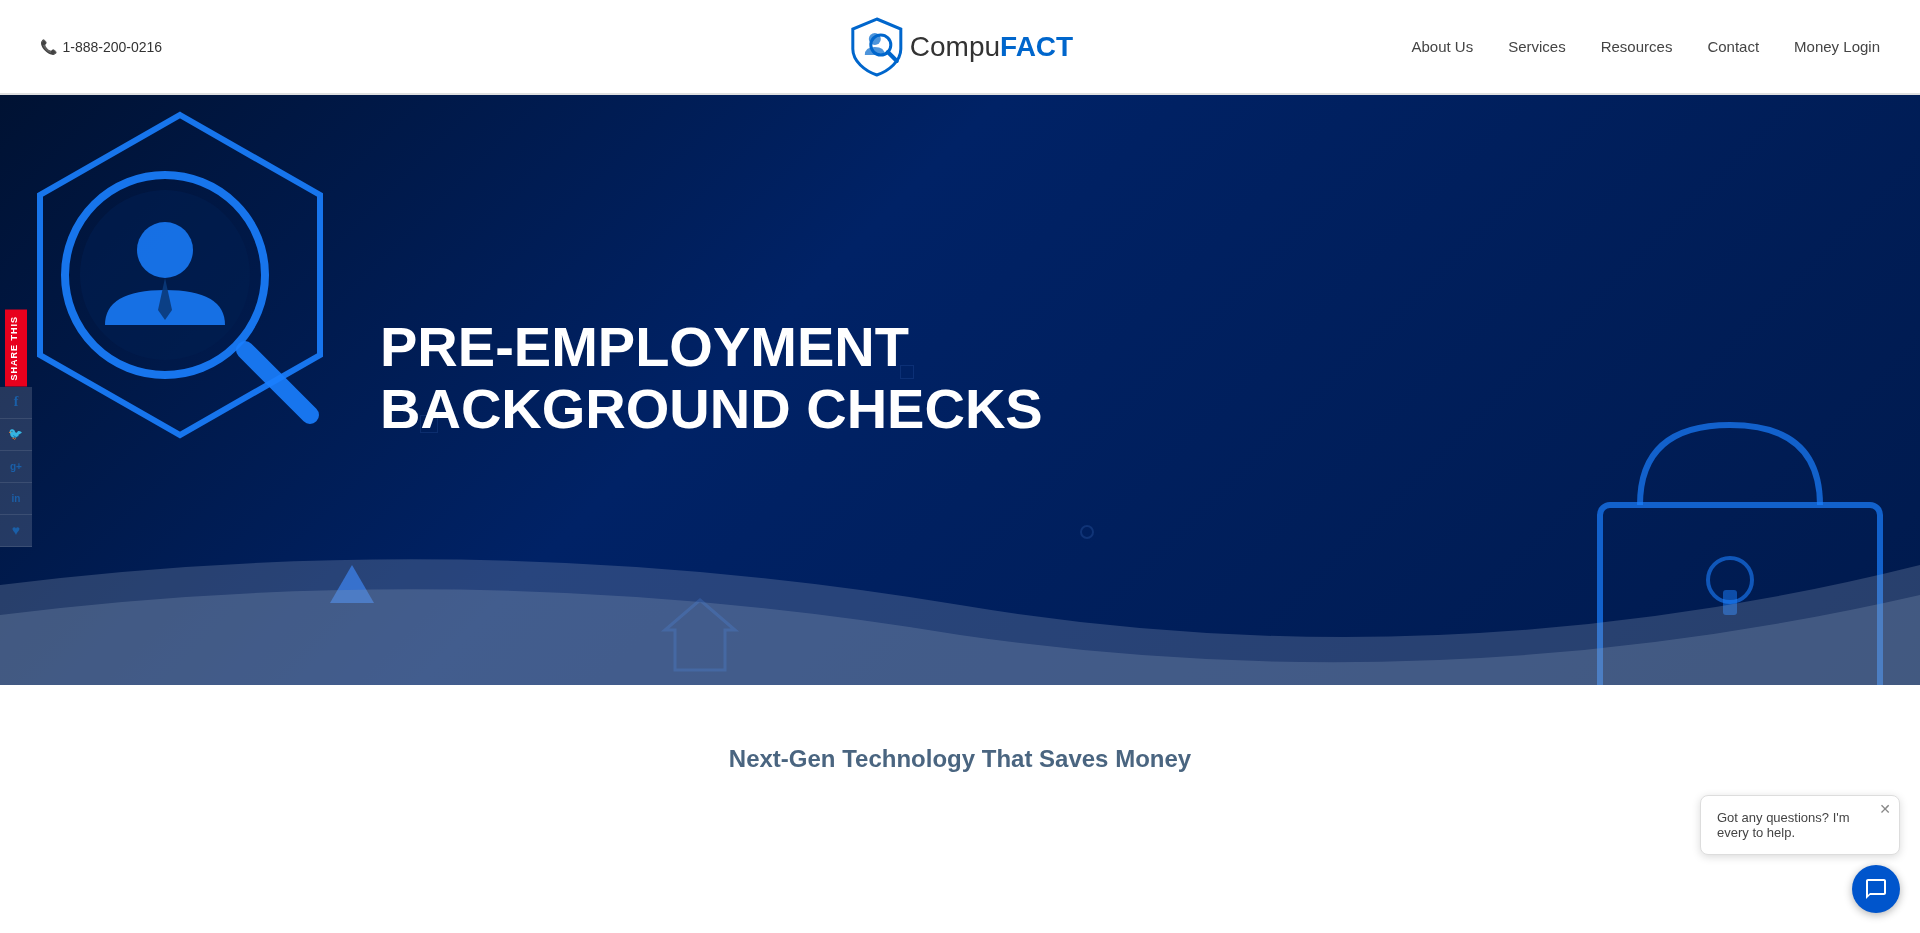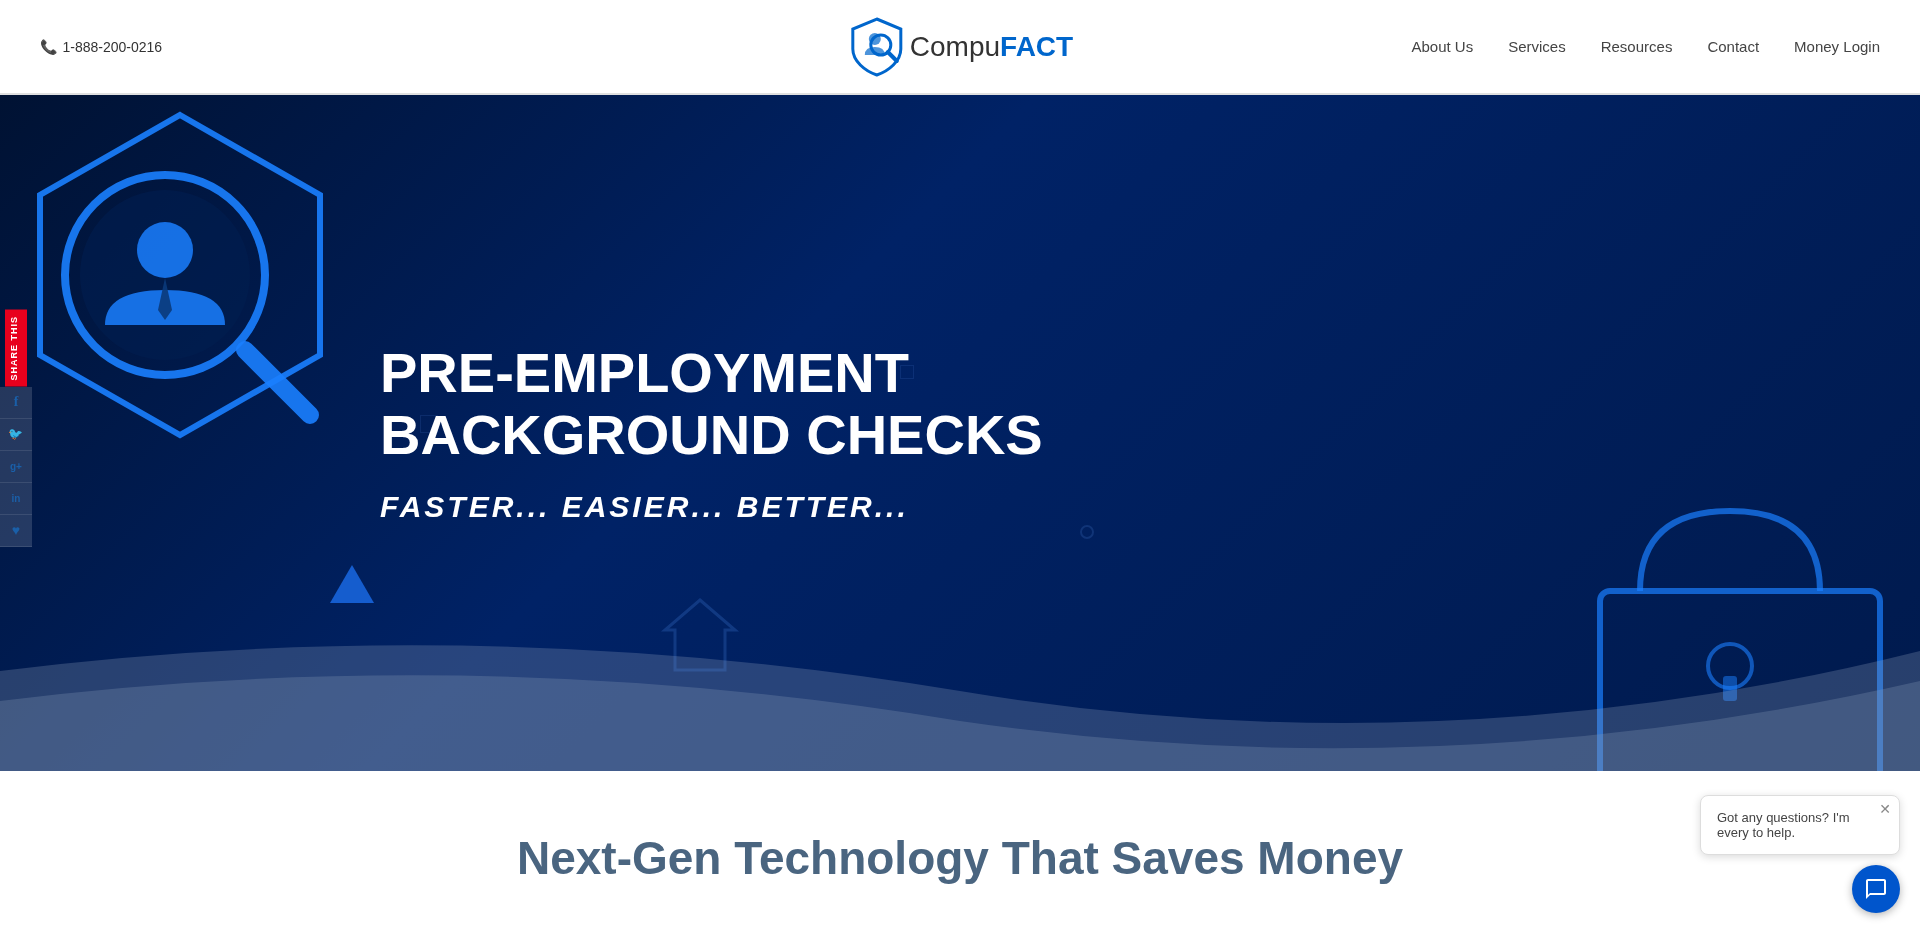--- a/index.html
+++ b/index.html
@@ -54,21 +54,21 @@
       font-size: 15px;
       color: #444;
       text-decoration: none;
       cursor: pointer;
     }
 
     
     .hero {
       position: relative;
       width: 100%;
-      height: 676px;
+      height: 590px;
       background: #6d28d9;
       overflow: hidden;
     }
 
     
     .hero-bg {
       position: absolute;
       inset: 0;
       background: linear-gradient(135deg, #001233 0%, #002266 40%, #001a4d 100%);
     }
@@ -172,21 +172,21 @@
       border-bottom: 1px solid rgba(255,255,255,0.1);
     }
 
     
     .below-hero {
       padding: 60px 40px 40px;
       background: #fff;
       text-align: center;
     }
     .below-hero-title {
-      font-size: 46px;
+      font-size: 24px;
       font-weight: 700;
       color: #4a6580;
     }
 
     
     .chat-widget {
       position: fixed;
       bottom: 20px;
       right: 20px;
       z-index: 200;
@@ -321,21 +321,20 @@
     </svg>
   </div>
 
   <svg class="hero-wave" viewBox="0 0 1920 180" xmlns="http://www.w3.org/2000/svg" preserveAspectRatio="none" height="180">
     <path d="M0 80 Q480 20 960 100 Q1440 180 1920 60 L1920 180 L0 180 Z" fill="rgba(160,175,200,0.25)"></path>
     <path d="M0 110 Q480 50 960 130 Q1440 200 1920 90 L1920 180 L0 180 Z" fill="rgba(130,150,180,0.3)"></path>
   </svg>
 
   <div class="hero-content">
     <h1 class="hero-title">PRE-EMPLOYMENT BACKGROUND CHECKS</h1>
-    <p class="hero-tagline">FASTER...  EASIER...  BETTER...</p>
   </div>
 
   <div style="position:absolute;left:660px;top:500px;opacity:0.2;">
     <svg viewBox="0 0 80 80" width="80" height="80">
       <polygon points="40,5 75,35 65,35 65,75 15,75 15,35 5,35" fill="none" stroke="#5599ff" stroke-width="3"></polygon>
     </svg>
   </div>
 </section>
 
 <section class="below-hero">

